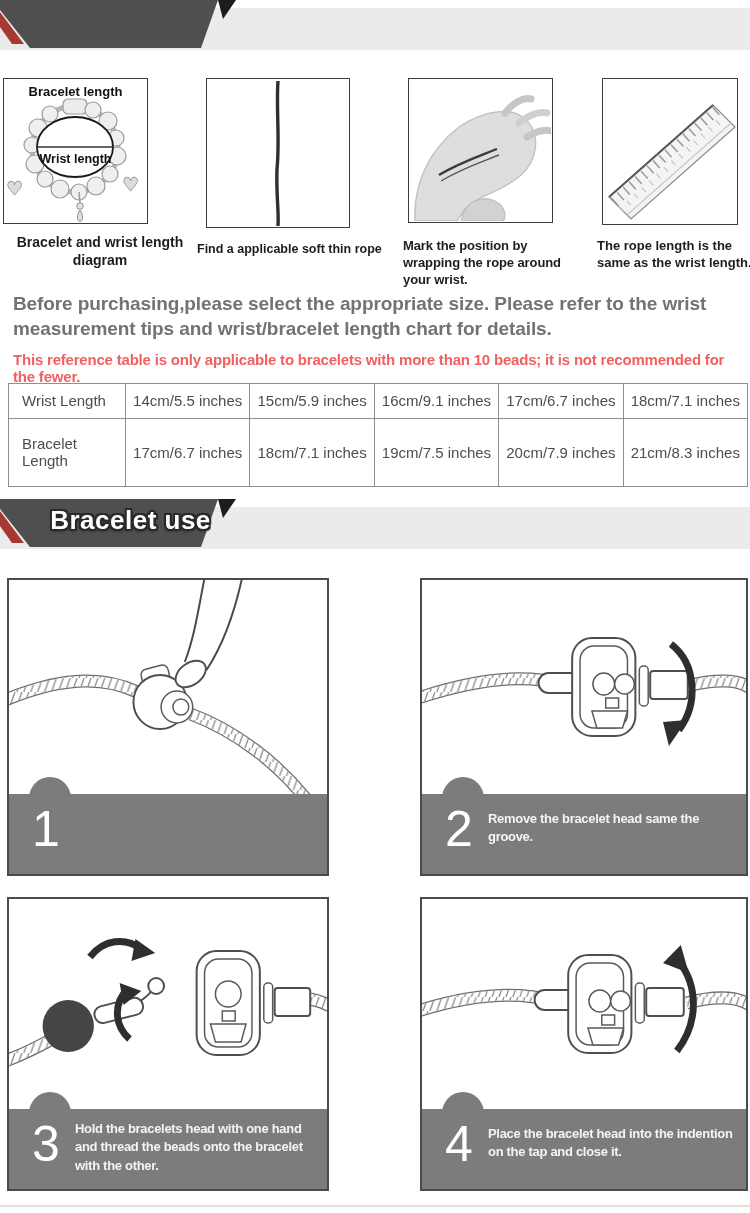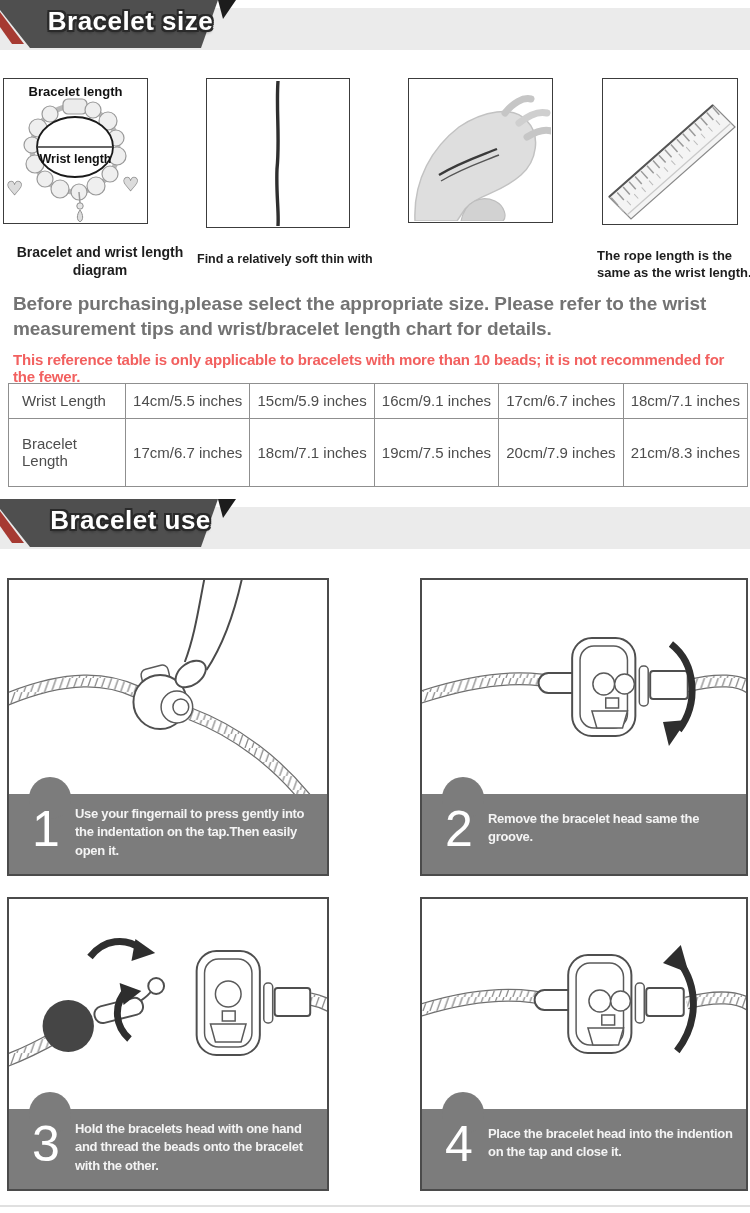--- a/index.html
+++ b/index.html
@@ -10,21 +10,21 @@
   .strip{position:absolute;left:0;width:750px;height:42px;background:#ebebeb;}
   .ribbon{position:absolute;left:0;width:240px;height:50px;}
   .ribbon svg{position:absolute;left:0;top:0;}
   .ribbon-label{position:absolute;left:38px;top:6px;width:185px;text-align:center;
     font-size:26px;font-weight:bold;color:#fff;letter-spacing:.5px;
     text-shadow:-2px 0 #2a2a2a,2px 0 #2a2a2a,0 2px #2a2a2a,0 -2px #2a2a2a,
                 2px 2px #2a2a2a,-2px -2px #2a2a2a,2px -2px #2a2a2a,-2px 2px #2a2a2a,0 3px 3px rgba(0,0,0,.35);}
 
   
   .gbox{position:absolute;background:#fff;border:1.5px solid #3c3c3c;box-sizing:border-box;}
-  .gcap{position:absolute;font-weight:bold;color:#1d1d1d;font-size:13px;line-height:1.3;margin-top:10px;}
+  .gcap{position:absolute;font-weight:bold;color:#1d1d1d;font-size:13px;line-height:1.3;}
   .diagram-label{position:absolute;left:0;width:100%;text-align:center;font-weight:bold;color:#111;}
 
   
   .intro{position:absolute;left:13px;top:291px;width:726px;font-size:19px;font-weight:bold;
          color:#737373;line-height:1.33;letter-spacing:-.1px;}
   .note{position:absolute;left:13px;top:351px;width:732px;font-size:15px;font-weight:bold;
         color:#f2605f;letter-spacing:-.2px;}
 
   
   table.size{position:absolute;left:8px;top:383px;width:740px;height:104px;border-collapse:collapse;
@@ -58,21 +58,20 @@
 
 <div id="page">
 
   <div class="strip" style="top:8px;"></div>
   <div class="ribbon" style="top:0;">
     <svg width="240" height="50" viewBox="0 0 240 50">
       <polygon points="0,12 24,44 12,44 0,27" fill="#a63a32"></polygon>
       <polygon points="218,0 236,0 223,19" fill="#1c1c1c"></polygon>
       <polygon points="0,0 218,0 201,48 30,48 0,10" fill="#4f4f4f"></polygon>
     </svg>
-    <div class="ribbon-label">Bracelet size</div>
   </div>
 
   <div class="gbox" style="left:3px;top:78px;width:145px;height:146px;">
     <svg width="142" height="143" viewBox="0 0 142 143">
       <circle cx="71" cy="70" r="43" fill="none" stroke="#b9b9b9" stroke-width="5"></circle>
       <rect x="59" y="20" width="24" height="15" rx="5" fill="#ececec" stroke="#999" stroke-width="1.2"></rect>
       <g fill="#efefef" stroke="#9a9a9a" stroke-width="1.2">
         <circle cx="89" cy="31" r="8"></circle>
           <circle cx="104" cy="42" r="9"></circle>
           <circle cx="112" cy="59" r="8"></circle>
@@ -123,21 +122,22 @@
     <svg width="133" height="144" viewBox="0 0 133 144">
       <polygon points="6,118 110,26 132,48 28,140" fill="#f4f4f4" stroke="#8a8a8a" stroke-width="1.2"></polygon>
       <line x1="6" y1="118" x2="110" y2="26" stroke="#555" stroke-width="2"></line>
       <line x1="11" y1="123" x2="114" y2="31" stroke="#9a9a9a" stroke-width="10" stroke-dasharray="1.5 6.5"></line>
       <line x1="18" y1="131" x2="120" y2="39" stroke="#bcbcbc" stroke-width="6" stroke-dasharray="1 9"></line>
       <line x1="24" y1="136" x2="128" y2="44" stroke="#c9c9c9" stroke-width="1.2"></line>
     </svg>
   </div>
 
   <div class="gcap" style="left:12px;top:233px;width:176px;text-align:center;font-size:14px;">Bracelet and wrist length diagram</div>
-  <div class="gcap" style="left:197px;top:241px;white-space:nowrap;font-size:12.5px;">Find a relatively soft thin with</div>
+  <div class="gcap" style="left:197px;top:241px;white-space:nowrap;font-size:12.5px;">Find a applicable soft thin rope</div>
+  <div class="gcap" style="left:403px;top:238px;width:172px;letter-spacing:-.1px;">Mark the position by wrapping the rope around your wrist.</div>
   <div class="gcap" style="left:597px;top:238px;width:160px;">The rope length is the same as the wrist length.</div>
 
   <div class="intro">Before purchasing,please select the appropriate size. Please refer to the wrist measurement tips and wrist/bracelet length chart for details.</div>
   <div class="note">This reference table is only applicable to bracelets with more than 10 beads; it is not recommended for the fewer.</div>
 
   <table class="size">
     <colgroup>
         <col style="width:117px">
         <col>
         <col>
@@ -195,21 +195,20 @@
         <circle class="ln2" cx="174" cy="127" r="8"></circle>
         <path d="M198,-2 C192,28 188,56 178,82 L200,90 C216,66 228,34 236,-2 Z" fill="#fff"></path>
         <path d="M198,-2 C192,28 188,56 178,82" fill="none" stroke="#4a4a4a" stroke-width="2"></path>
         <path d="M236,-2 C228,34 216,66 200,90" fill="none" stroke="#4a4a4a" stroke-width="2"></path>
         <ellipse class="ln" cx="184" cy="94" rx="17" ry="11" transform="rotate(-35 184 94)"></ellipse>
       </svg>
     </div>
     <div class="step-bar">
       <div class="bump"></div>
       <div class="step-num">1</div>
-      <div class="step-text">Use your fingernail to press gently into the indentation on the tap.Then easily open it.</div>
     </div>
   </div>
 
   <div class="panel" style="left:420px;top:578px;width:328px;height:298px;">
     <div class="draw">
       <svg viewBox="0 0 328 214" preserveAspectRatio="none">
         <defs>
             <pattern id="h2" width="7" height="14" patternUnits="userSpaceOnUse">
           <line x1="6" y1="0" x2="1" y2="14" stroke="#8a8a8a" stroke-width="1.3"></line>
             </pattern>

